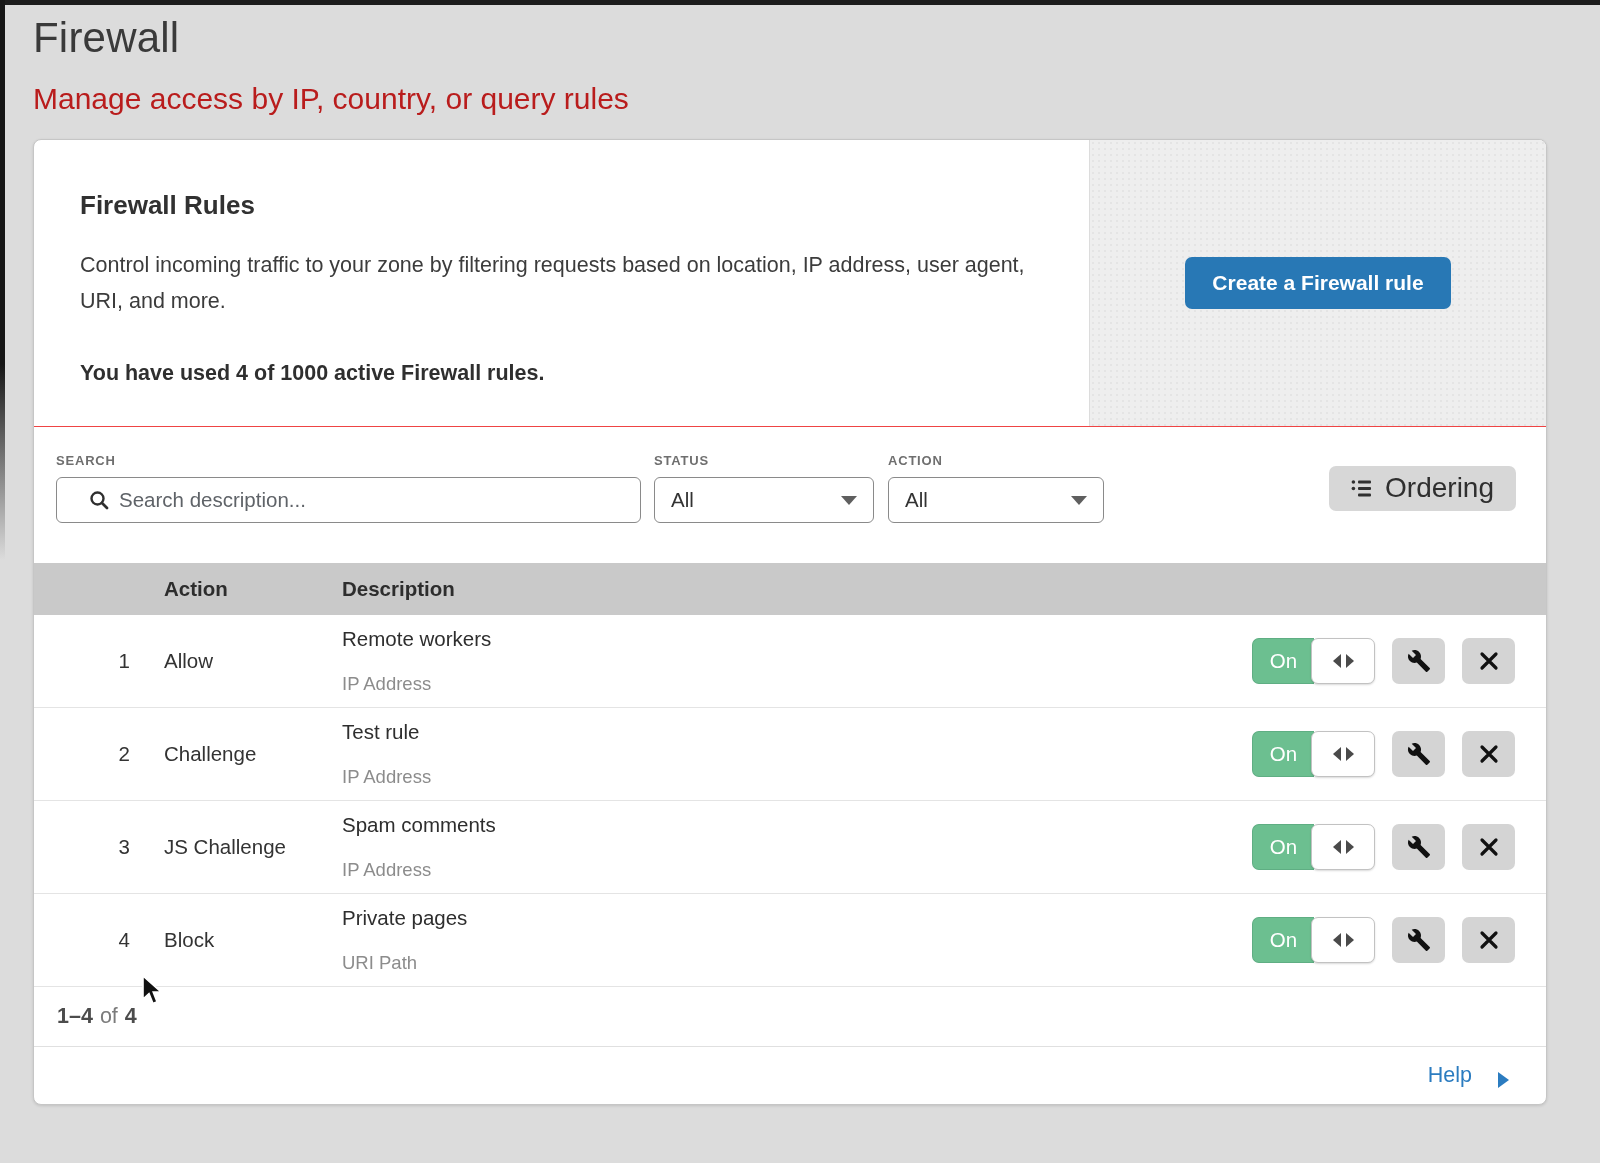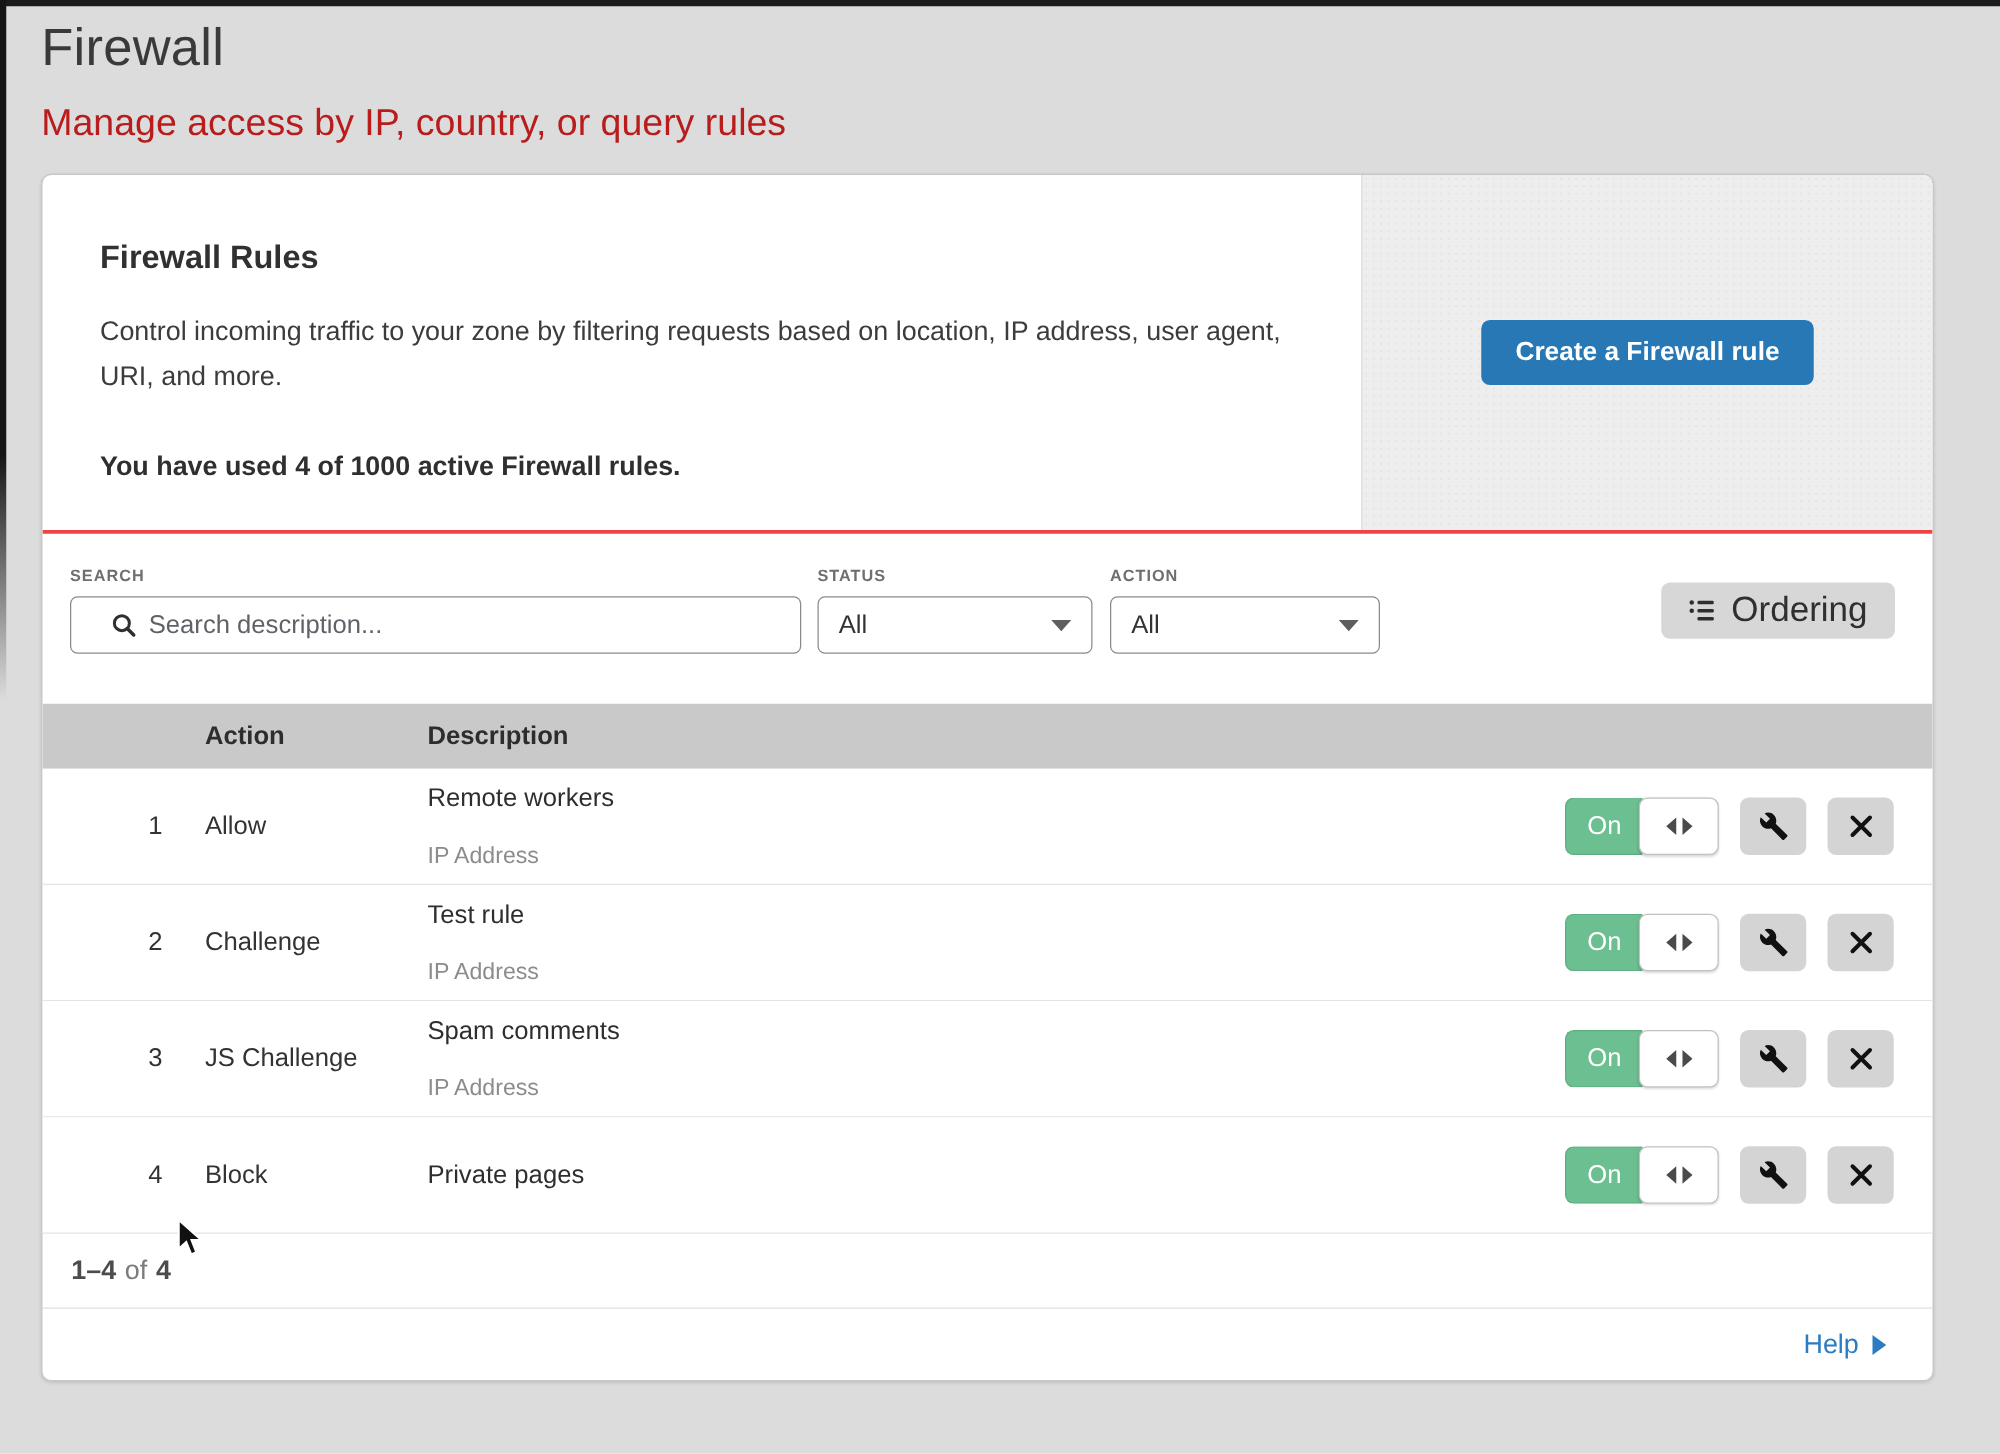--- a/index.html
+++ b/index.html
@@ -23,21 +23,21 @@
     margin: 23px 33px 0 33px;
     width: 1514px;
     background: #ffffff;
     border: 1px solid #c6c6c6;
     border-radius: 8px;
     box-shadow: 0 1px 3px rgba(0,0,0,.12);
     overflow: hidden;
   }
 
   
-  .card-top { display: flex; min-height: 287px; border-bottom: 3px solid #ef4444; }
+  .card-top { display: flex; min-height: 287px; border-bottom: 1px solid #ef4444; }
   .card-top-left { flex: 1; padding: 50px 60px 30px 46px; }
   .panel-title { font-size: 26px; font-weight: 700; color: #313131; }
   .panel-desc { margin-top: 26px; font-size: 21.5px; line-height: 1.68; color: #3c3c3c; max-width: 950px; }
   .panel-usage { margin-top: 42px; font-size: 21.5px; font-weight: 700; color: #2f2f2f; }
   .card-top-right {
     width: 457px;
     background-color: #eeeeee;
     background-image: radial-gradient(#e4e4e4 1px, transparent 1px);
     background-size: 6px 6px;
     border-left: 1px solid #dcdcdc;
@@ -104,21 +104,21 @@
   .btn-icon {
     width: 53px; height: 46px; background: #d4d4d4; border: none; border-radius: 7px;
     cursor: pointer; display: flex; align-items: center; justify-content: center;
   }
 
   
   .footer-count { height: 60px; display: flex; align-items: center; padding-left: 23px; border-bottom: 1px solid #e0e0e0; font-size: 21.5px; }
   .count-strong { font-weight: 700; color: #4c4c4c; }
   .count-of { color: #7b7b7b; margin: 0 7px; }
   .footer-help { height: 57px; display: flex; align-items: center; justify-content: flex-end; padding-right: 37px; }
-  .help-link { color: #2b7cc0; font-size: 21.5px; text-decoration: none; display: flex; align-items: center; gap: 11px; cursor: pointer; }
+  .help-link { color: #2b7cc0; font-size: 21.5px; text-decoration: none; display: flex; align-items: flex-end; gap: 26px; cursor: pointer; }
   .help-arrow { width:0; height:0; border-top:8px solid transparent; border-bottom:8px solid transparent; border-left:11px solid #2b7cc0; }
 
   .cursor { position: absolute; left: 141px; top: 975px; z-index: 60; pointer-events: none; }
 </style>
 </head>
 <body>
 
 <div class="frame-top"></div>
 <div class="frame-left"></div>
 
@@ -268,20 +268,21 @@
         </svg>
       </button>
     </div>
   </div>
 
   <div class="grid-cols rule-row">
     <div class="cell-priority">4</div>
     <div class="cell-action">Block</div>
     <div class="cell-desc">
       <div class="desc-title">Private pages</div>
+      <div class="desc-type">URI Path</div>
     </div>
     <div class="cell-controls">
       <div class="toggle">
         <div class="toggle-on">On</div>
         <div class="toggle-handle">
           <span class="tri-left"></span>
           <span class="tri-right"></span>
         </div>
       </div>
       <button class="btn-icon">

